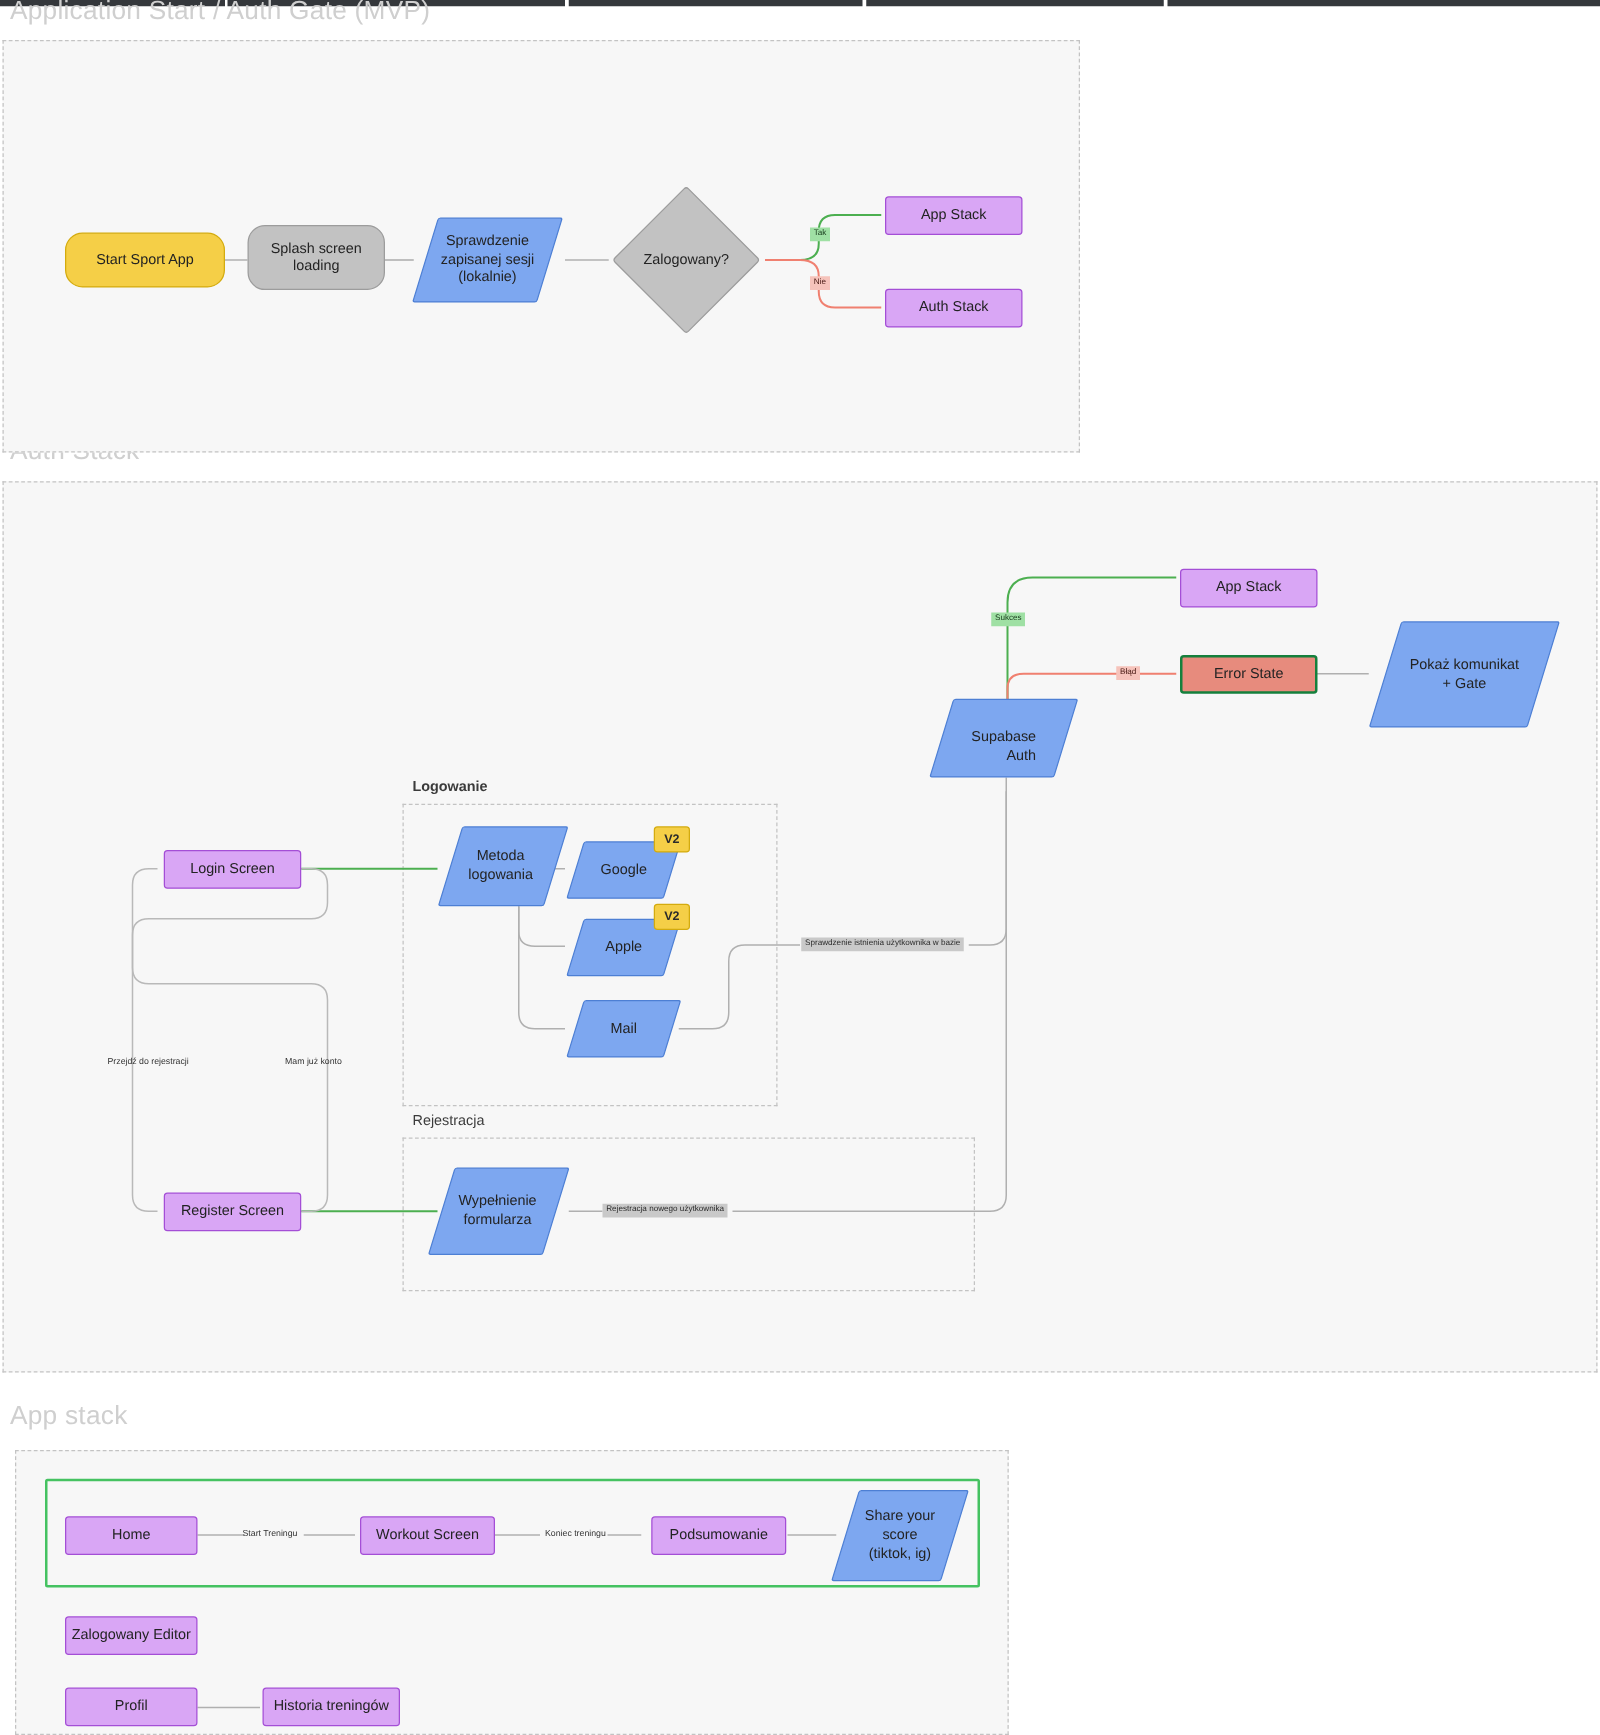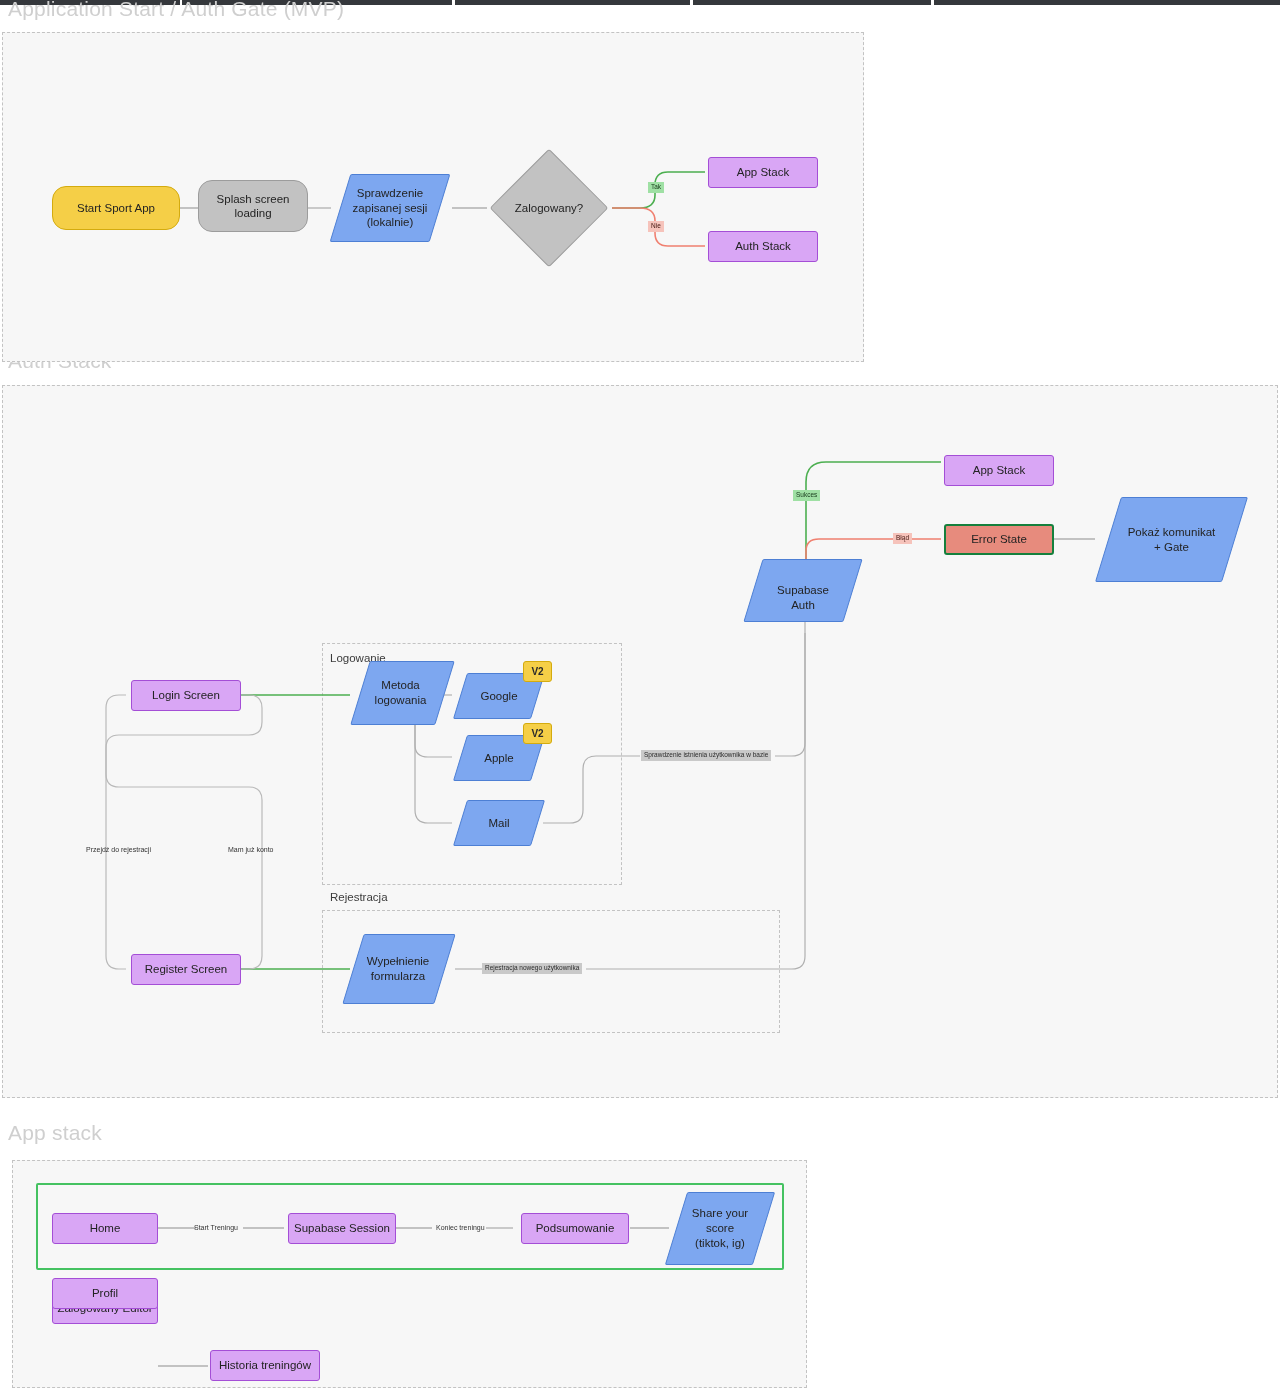--- a/index.html
+++ b/index.html
@@ -136,21 +136,21 @@
 
   <div class="section-title" style="left:8px; top:-3px;">Application Start / Auth Gate (MVP)</div>
   <div class="section-title" style="left:8px; top:349px;">Auth Stack</div>
   <div class="section-title" style="left:8px; top:1121px;">App stack</div>
 
   <div class="frame" style="left:2px; top:32px; width:862px; height:330px;"></div>
   <div class="frame" style="left:2px; top:385px; width:1276px; height:713px;"></div>
   <div class="frame" style="left:12px; top:1160px; width:795px; height:228px;"></div>
 
   <div class="subframe" style="left:322px; top:643px; width:300px; height:242px;"></div>
-  <div class="subframe-label" style="left:330px; top:652px;">Logowanie</div>
+  <div class="subframe-label" style="left:330px; top:624px;font-weight:bold;">Logowanie</div>
 
   <div class="subframe" style="left:322px; top:910px; width:458px; height:123px;"></div>
   <div class="subframe-label" style="left:330px; top:891px;">Rejestracja</div>
 
   <div class="greenbox" style="left:36px; top:1183px; width:748px; height:87px;"></div>
 
   <svg class="edges" viewBox="0 0 1280 1388">
     <defs>
       <marker id="ah-grey" markerWidth="8" markerHeight="8" refX="6.5" refY="3" orient="auto">
         <path d="M0,0 L7,3 L0,6 z" fill="#b0b0b0"></path>
@@ -248,48 +248,48 @@
 
   <div class="elabel" style="left:641px; top:750px;">Sprawdzenie istnienia użytkownika w bazie</div>
 
   <div class="para" style="left:353px; top:934px; width:92px; height:70px;"></div>
   <div class="para-text" style="left:346px; top:934px; width:104px; height:70px; white-space:pre-line;">Wypełnienie
 formularza</div>
 
   <div class="elabel" style="left:482px; top:963px;">Rejestracja nowego użytkownika</div>
 
   <div class="para" style="left:753px; top:559px; width:100px; height:63px;"></div>
-  <div class="para-text" style="left:746px; top:559px; width:114px; height:78px; white-space:pre-line;">Supabase
+  <div class="para-text" style="left:746px; top:559px; width:114px; height:78px; white-space:pre-line;text-align:right;">Supabase
 Auth</div>
 
   <div class="node rect purple" style="left:944px; top:455px; width:110px; height:31px;">App Stack</div>
 
   <div class="node red" style="left:944px; top:524px; width:110px; height:31px;">Error State</div>
 
   <div class="para" style="left:1108px; top:497px; width:127px; height:85px;"></div>
   <div class="para-text" style="left:1098px; top:497px; width:147px; height:85px; white-space:pre-line;">Pokaż komunikat
 + Gate</div>
 
   <div class="elabel green" style="left:793px; top:490px;">Sukces</div>
   <div class="elabel redl" style="left:893px; top:533px;">Błąd</div>
 
   <div class="node rect purple" style="left:52px; top:1213px; width:106px; height:31px;">Home</div>
 
   <div class="elabel plain" style="left:194px; top:1224px;">Start Treningu</div>
 
-  <div class="node rect purple" style="left:288px; top:1213px; width:108px; height:31px;">Supabase Session</div>
+  <div class="node rect purple" style="left:288px; top:1213px; width:108px; height:31px;">Workout Screen</div>
 
   <div class="elabel plain" style="left:436px; top:1224px;">Koniec treningu</div>
 
   <div class="node rect purple" style="left:521px; top:1213px; width:108px; height:31px;">Podsumowanie</div>
 
   <div class="para" style="left:676px; top:1192px; width:88px; height:73px;"></div>
   <div class="para-text" style="left:670px; top:1192px; width:100px; height:73px; white-space:pre-line;">Share your
 score
 (tiktok, ig)</div>
 
   <div class="node rect purple" style="left:52px; top:1293px; width:106px; height:31px;">Zalogowany Editor</div>
 
-  <div class="node rect purple" style="left:52px; top:1278px; width:106px; height:31px;">Profil</div>
+  <div class="node rect purple" style="left:52px; top:1350px; width:106px; height:31px;">Profil</div>
 
   <div class="node rect purple" style="left:210px; top:1350px; width:110px; height:31px;">Historia treningów</div>
 
 </div>
 
 </body></html>

